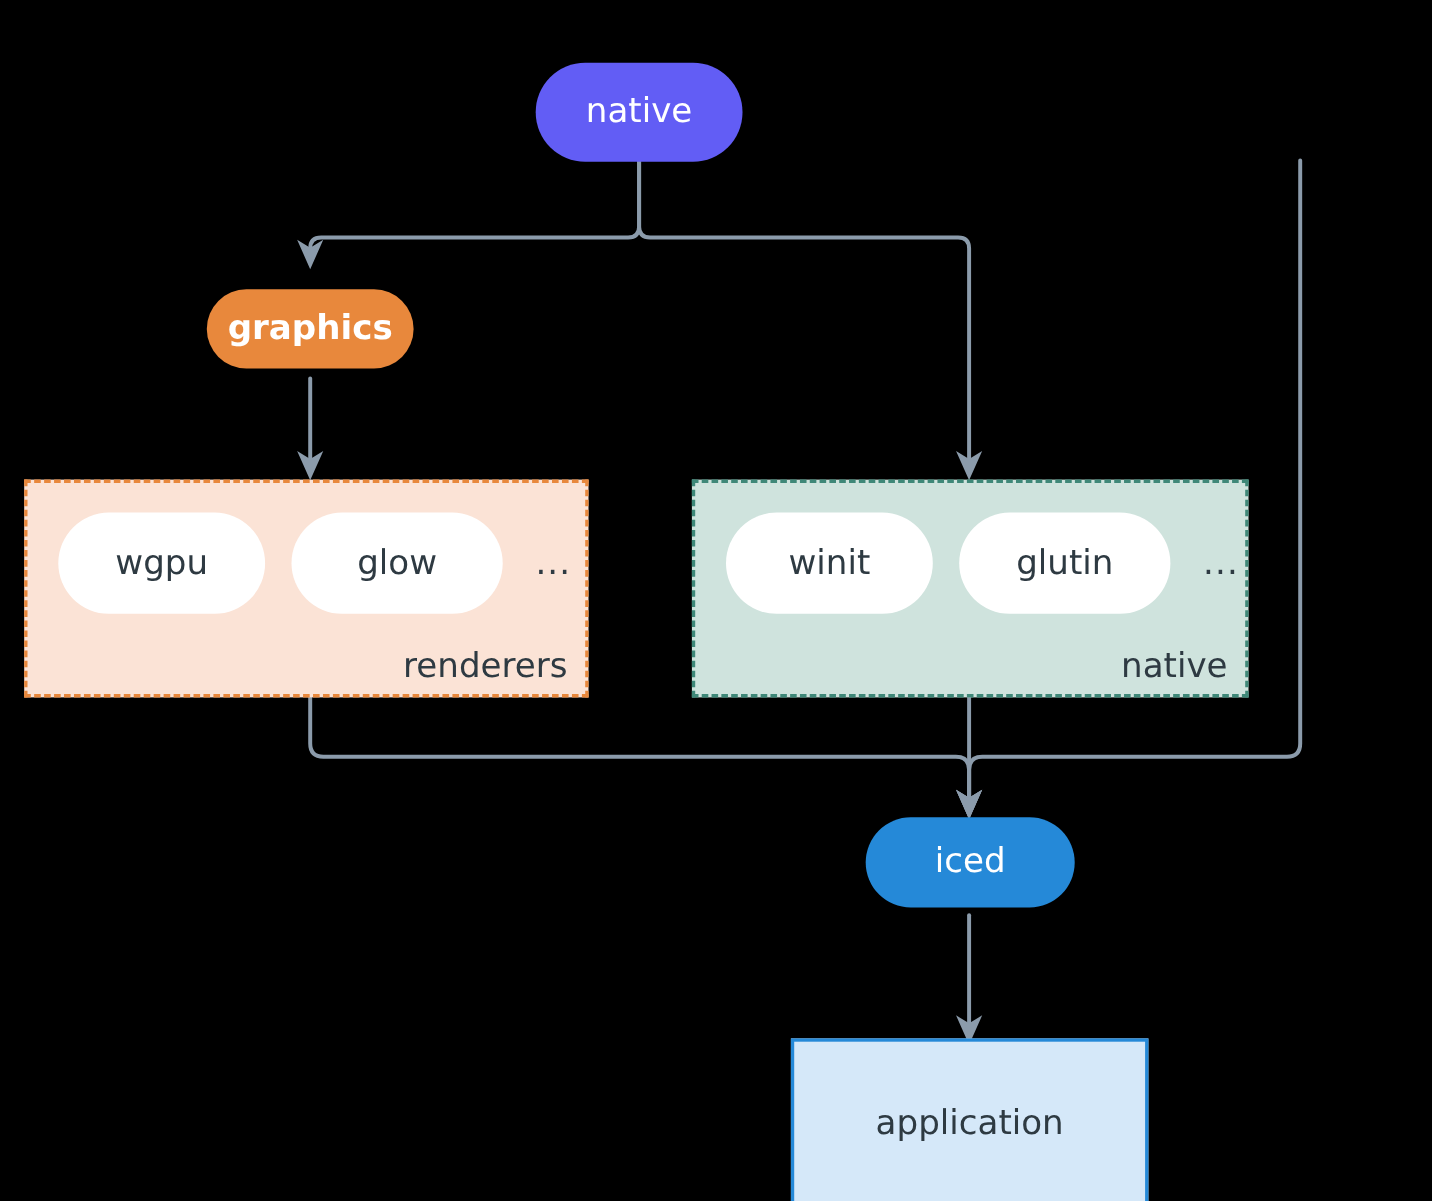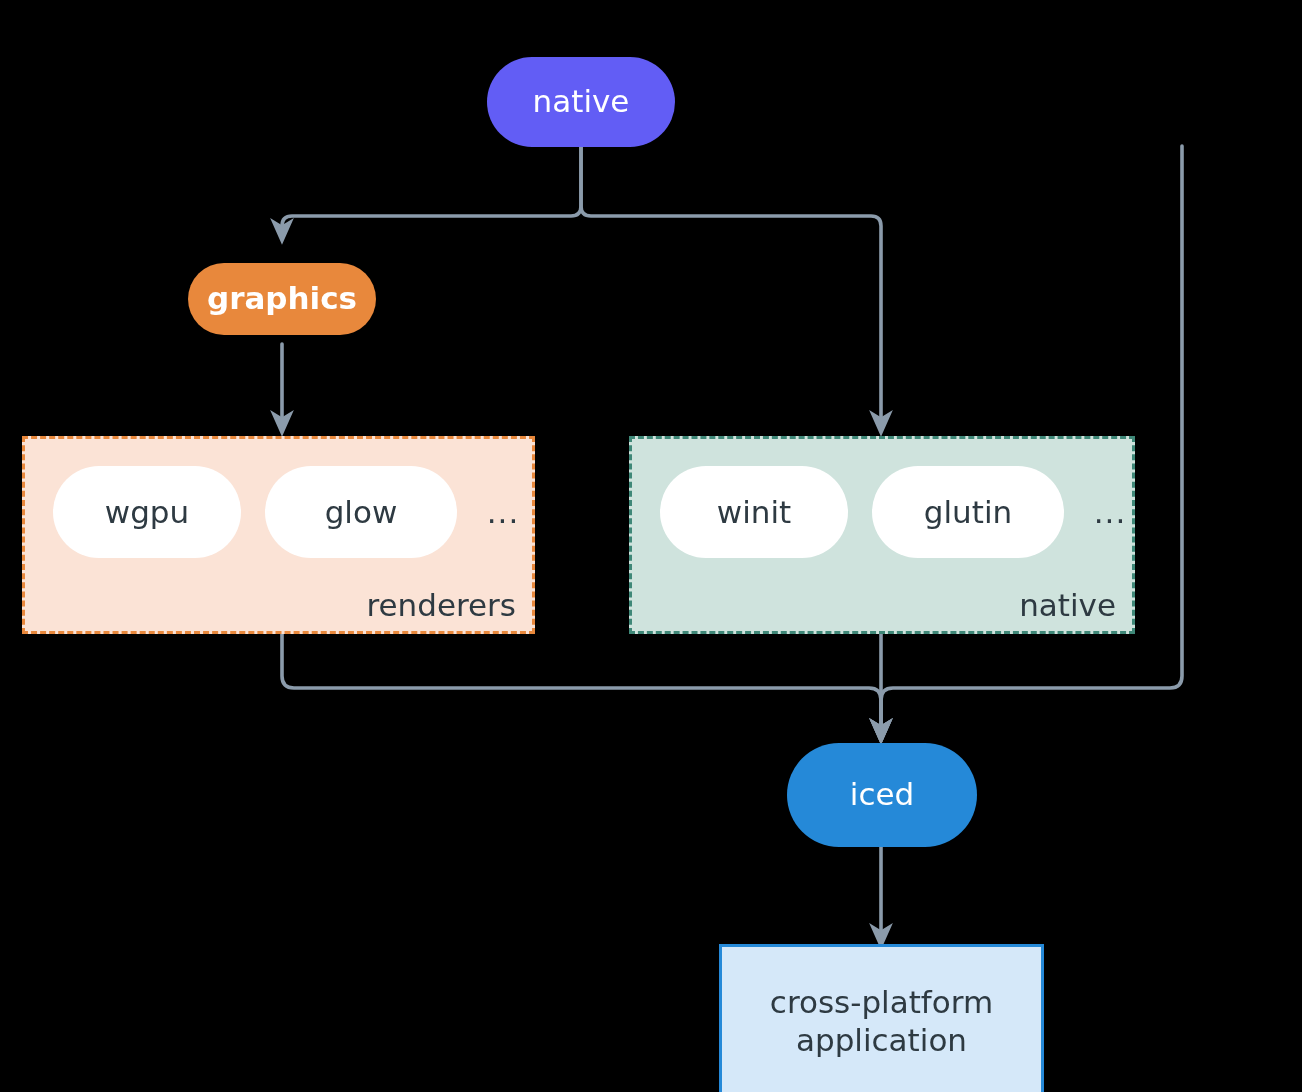--- a/index.html
+++ b/index.html
@@ -161,22 +161,21 @@
     </div>
     <div class="leaf" style="left:28px; top:27px; width:188px; height:92px;">
       <span>winit</span>
     </div>
     <div class="ellipsis" style="left:452px; top:27px; width:52px; height:92px;">
       <span>...</span>
     </div>
     <div class="group-label">native</div>
   </div>
 
-  <div class="node pill node-iced" style="left:787px; top:712px; width:190px; height:104px;">
+  <div class="node pill node-iced" style="left:787px; top:712px; width:190px; height:82px;">
     <span>iced</span>
   </div>
 
   <div class="node node-app" style="left:719px; top:913px; width:325px; height:155px;">
-    <span class="line">cross-platform</span>
     <span class="line">application</span>
   </div>
 
 </div>
 
 </body></html>

